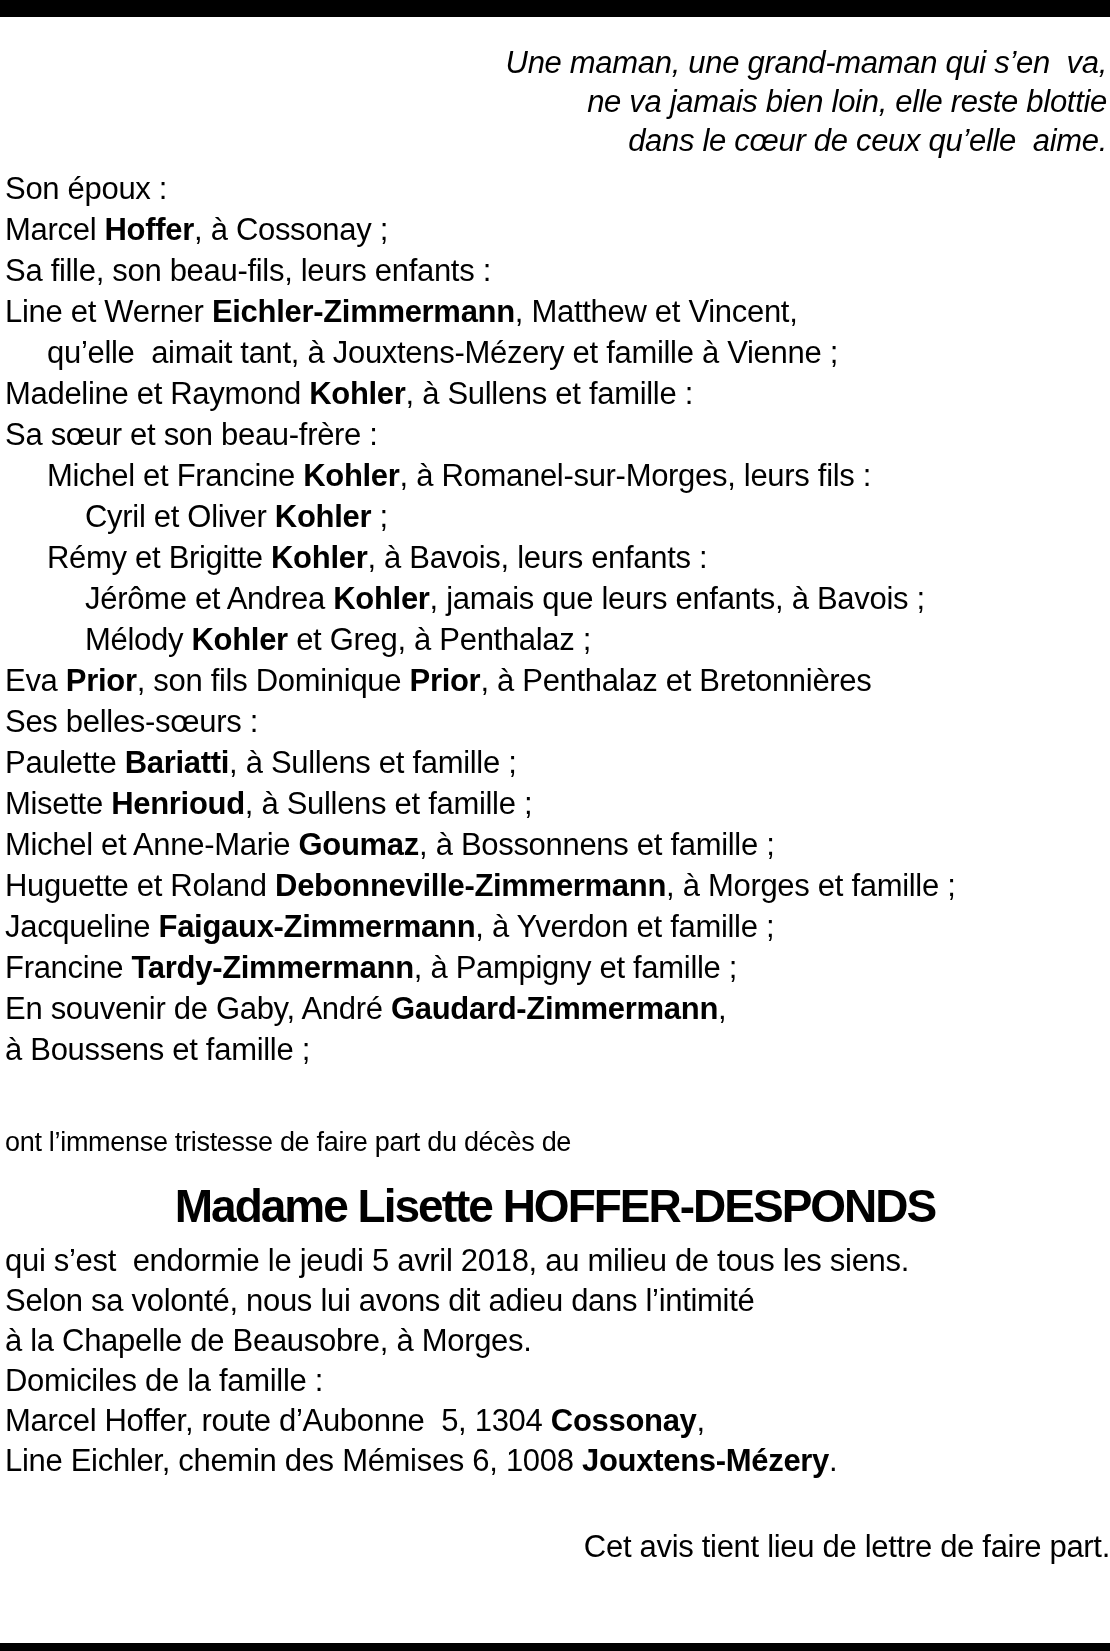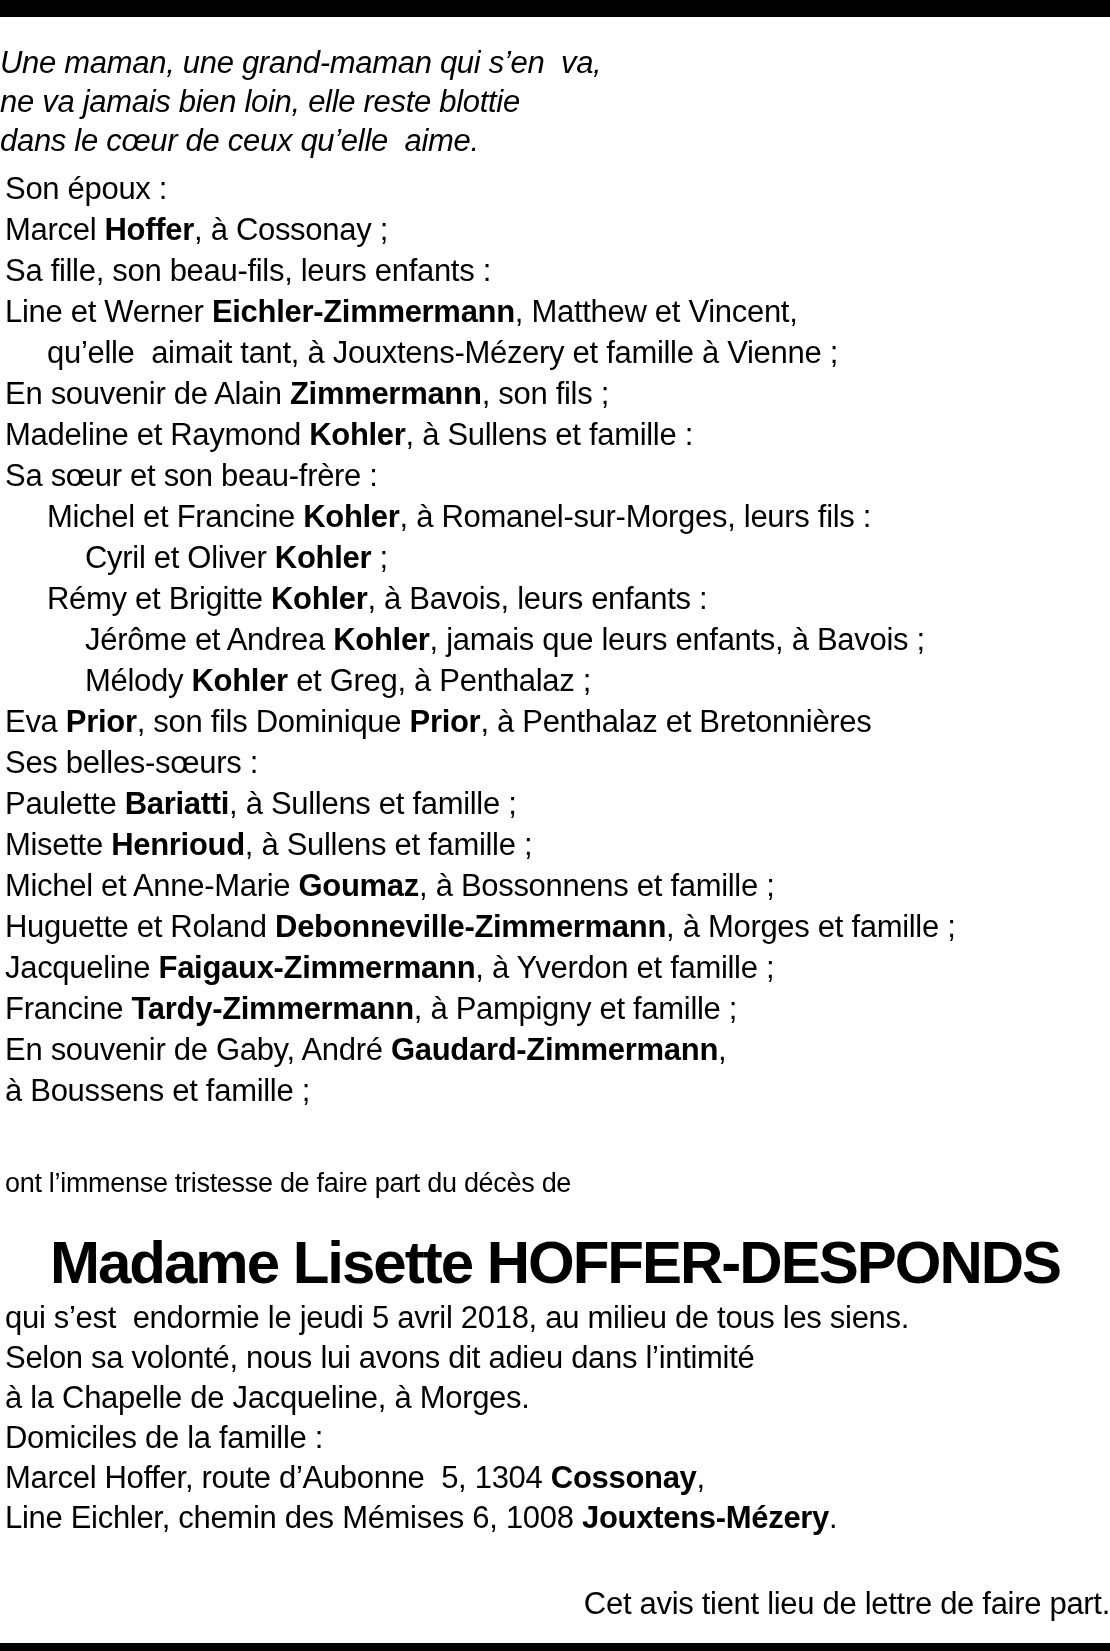--- a/index.html
+++ b/index.html
@@ -7,21 +7,21 @@
     width: 1110px; height: 1651px;
     background: #ffffff; color: #000000;
     font-family: "Liberation Sans", sans-serif;
     position: relative; overflow: hidden;
   }
   .top-bar { height: 17px; background: #000; }
   .bottom-bar { position: absolute; left: 0; right: 0; bottom: 0; height: 8px; background: #000; }
 
   .epigraph {
     margin-top: 26px; padding-right: 3px;
-    text-align: left; font-style: italic;
+    text-align: right; font-style: italic;
     font-size: 31px; line-height: 39px;
     letter-spacing: -0.3px;
   }
 
   .family {
     margin-top: 8px; padding-left: 5px;
     font-size: 31px; line-height: 41px;
     letter-spacing: -0.3px;
   }
   .line { white-space: pre-wrap; }
@@ -29,24 +29,24 @@
   .indent-2 { padding-left: 80px; }
   .b { font-weight: bold; }
 
   .intro {
     margin-top: 52px; padding-left: 5px;
     font-size: 27px; line-height: 41px;
     letter-spacing: -0.3px;
     white-space: pre-wrap;
   }
   .deceased {
-    margin-top: 24px;
+    margin-top: 8px;
     text-align: center;
     font-weight: bold;
-    font-size: 60px; line-height: 70px;
+    font-size: 46px; line-height: 70px;
     letter-spacing: -2px;
     white-space: nowrap;
   }
   .details {
     margin-top: 0; padding-left: 5px;
     font-size: 31px; line-height: 40px;
     letter-spacing: -0.3px;
   }
   .footer-notice {
     margin-top: 46px;
@@ -65,21 +65,20 @@
     <div class="line"><span>ne va jamais bien loin, elle reste blottie</span></div>
     <div class="line"><span>dans le cœur de ceux qu’elle  aime.</span></div>
   </div>
 
 <div class="family">
     <div class="line"><span>Son époux :</span></div>
     <div class="line"><span>Marcel </span><span class="b">Hoffer</span><span>, à Cossonay ;</span></div>
     <div class="line"><span>Sa fille, son beau-fils, leurs enfants :</span></div>
     <div class="line"><span>Line et Werner </span><span class="b">Eichler-Zimmermann</span><span>, Matthew et Vincent,</span></div>
     <div class="line indent-1"><span>qu’elle  aimait tant, à Jouxtens-Mézery et famille à Vienne ;</span></div>
-    <div class="line"><span>En souvenir de Alain </span><span class="b">Zimmermann</span><span>, son fils ;</span></div>
     <div class="line"><span>Madeline et Raymond </span><span class="b">Kohler</span><span>, à Sullens et famille :</span></div>
     <div class="line"><span>Sa sœur et son beau-frère :</span></div>
     <div class="line indent-1"><span>Michel et Francine </span><span class="b">Kohler</span><span>, à Romanel-sur-Morges, leurs fils :</span></div>
     <div class="line indent-2"><span>Cyril et Oliver </span><span class="b">Kohler</span><span> ;</span></div>
     <div class="line indent-1"><span>Rémy et Brigitte </span><span class="b">Kohler</span><span>, à Bavois, leurs enfants :</span></div>
     <div class="line indent-2"><span>Jérôme et Andrea </span><span class="b">Kohler</span><span>, jamais que leurs enfants, à Bavois ;</span></div>
     <div class="line indent-2"><span>Mélody </span><span class="b">Kohler</span><span> et Greg, à Penthalaz ;</span></div>
     <div class="line"><span>Eva </span><span class="b">Prior</span><span>, son fils Dominique </span><span class="b">Prior</span><span>, à Penthalaz et Bretonnières</span></div>
     <div class="line"><span>Ses belles-sœurs :</span></div>
     <div class="line"><span>Paulette </span><span class="b">Bariatti</span><span>, à Sullens et famille ;</span></div>
@@ -92,21 +91,21 @@
     <div class="line"><span>à Boussens et famille ;</span></div>
   </div>
 
 <div class="intro">ont l’immense tristesse de faire part du décès de</div>
 
 <div class="deceased">Madame Lisette HOFFER-DESPONDS</div>
 
 <div class="details">
     <div class="line"><span>qui s’est  endormie le jeudi 5 avril 2018, au milieu de tous les siens.</span></div>
     <div class="line"><span>Selon sa volonté, nous lui avons dit adieu dans l’intimité</span></div>
-    <div class="line"><span>à la Chapelle de Jacqueline, à Morges.</span></div>
+    <div class="line"><span>à la Chapelle de Beausobre, à Morges.</span></div>
     <div class="line"><span>Domiciles de la famille :</span></div>
     <div class="line"><span>Marcel Hoffer, route d’Aubonne  5, 1304 </span><span class="b">Cossonay</span><span>,</span></div>
     <div class="line"><span>Line Eichler, chemin des Mémises 6, 1008 </span><span class="b">Jouxtens-Mézery</span><span>.</span></div>
   </div>
 
 <div class="footer-notice">Cet avis tient lieu de lettre de faire part.</div>
 
 <div class="bottom-bar"></div>
 
 </body></html>

